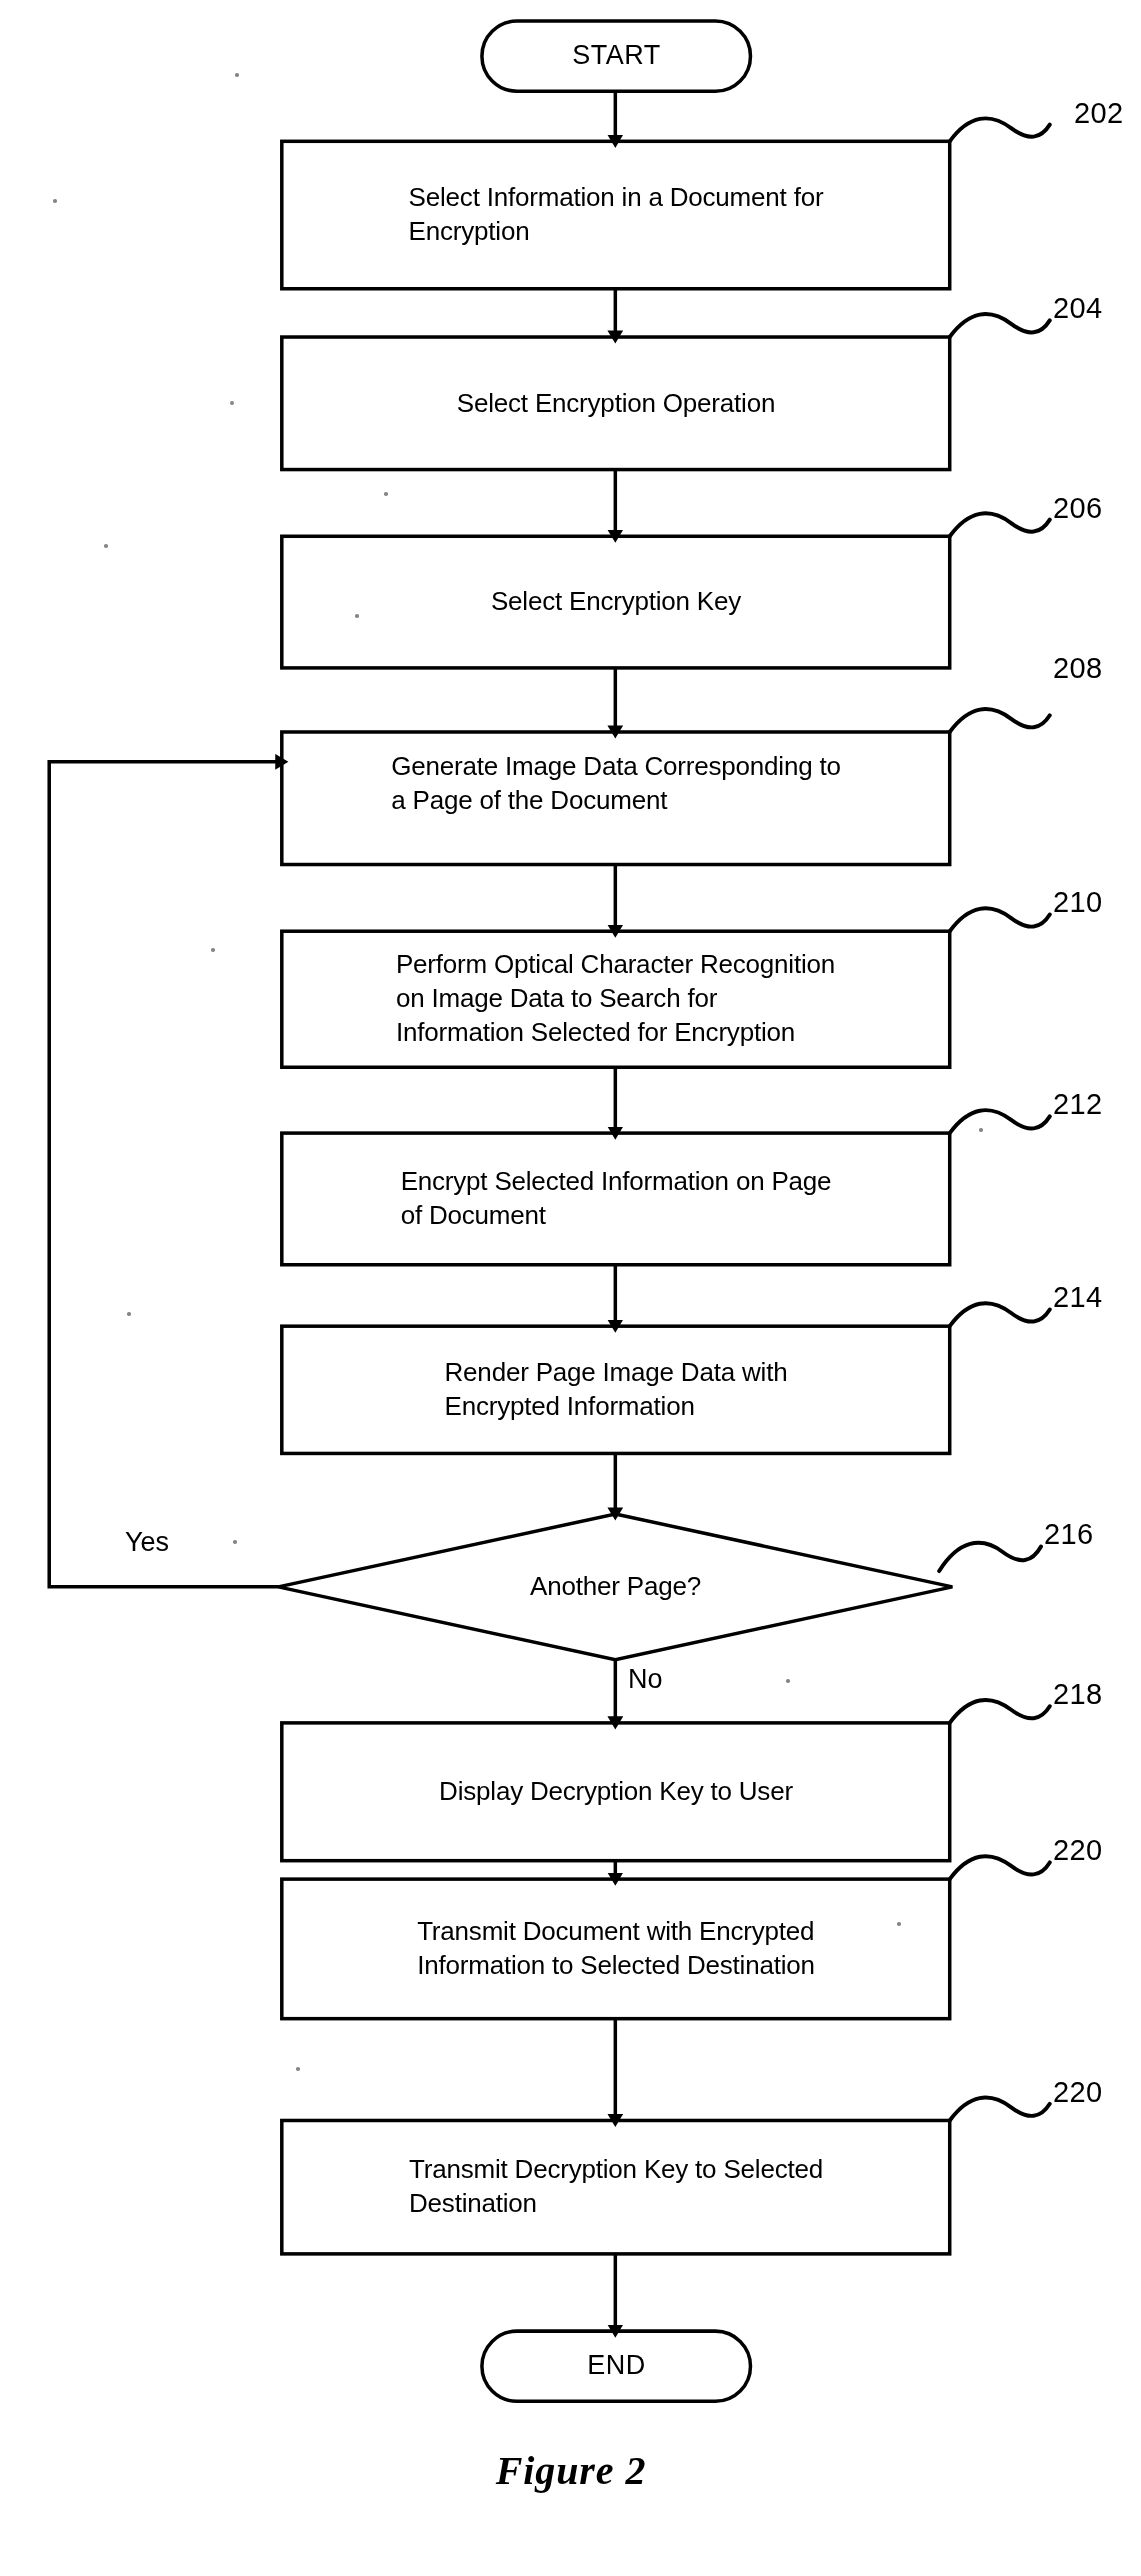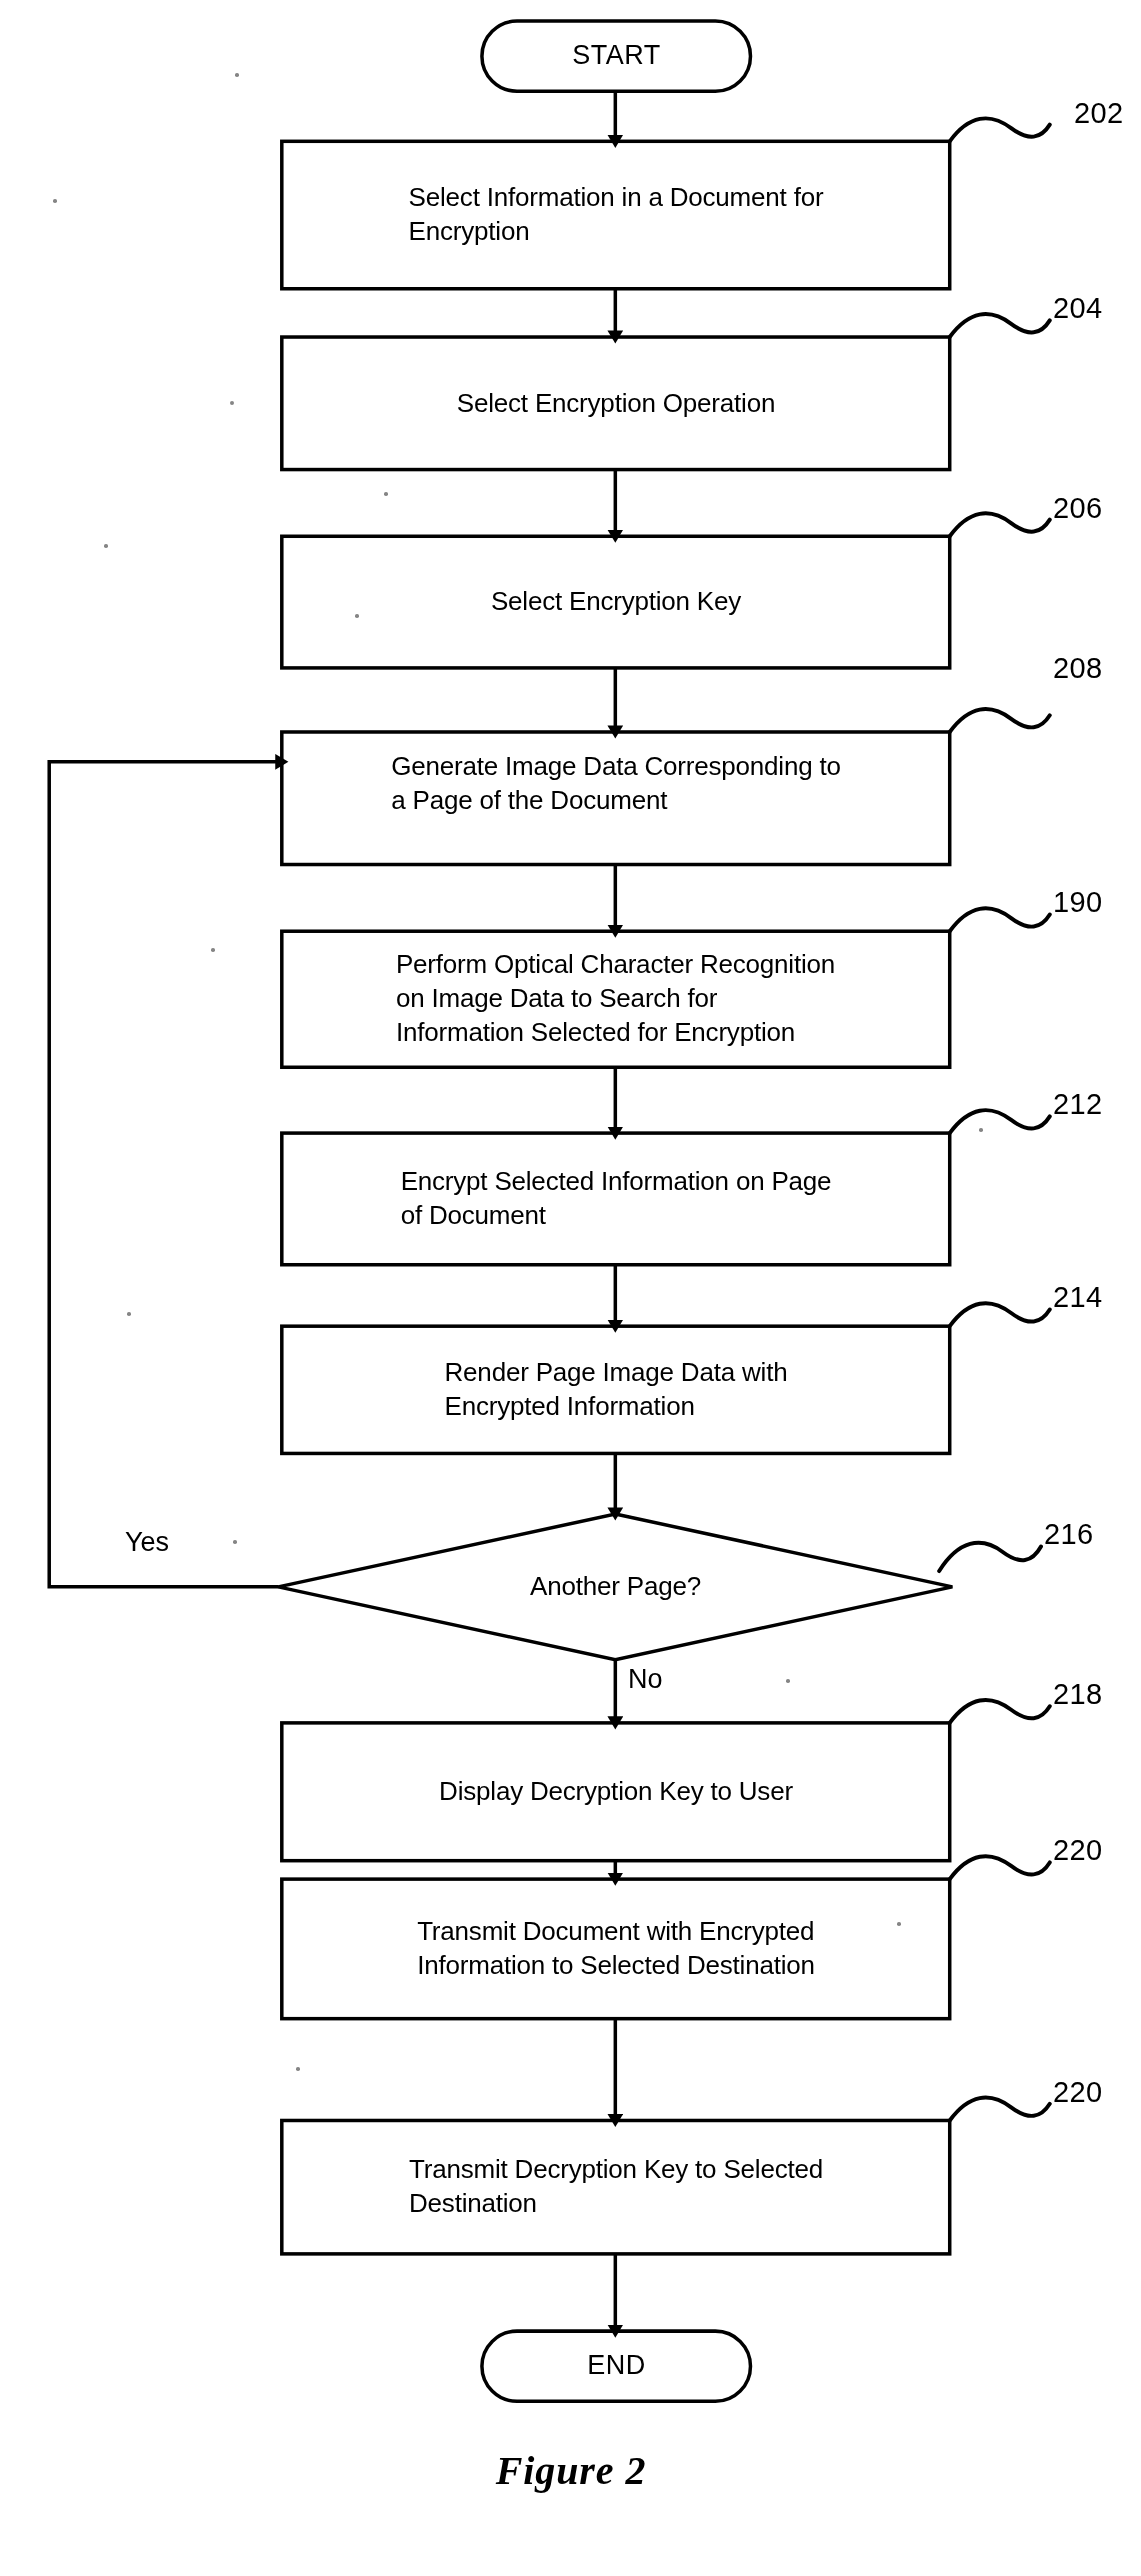--- a/index.html
+++ b/index.html
@@ -184,21 +184,21 @@
 
   <div class="node-text" style="left:291px; top:1879px; width:650px; height:140px;">Transmit Document with Encrypted
 Information to Selected Destination</div>
 
   <div class="node-text terminal-text" style="left:482px; top:2331px; width:269px; height:70px;">END</div>
 
   <div class="ref-num" style="left:1053px; top:97px;margin-left:21px;">202</div>
   <div class="ref-num" style="left:1053px; top:292px;">204</div>
   <div class="ref-num" style="left:1053px; top:492px;">206</div>
   <div class="ref-num" style="left:1053px; top:652px;">208</div>
-  <div class="ref-num" style="left:1053px; top:886px;">190</div>
+  <div class="ref-num" style="left:1053px; top:886px;">210</div>
   <div class="ref-num" style="left:1053px; top:1088px;">212</div>
   <div class="ref-num" style="left:1053px; top:1281px;">214</div>
   <div class="ref-num" style="left:1044px; top:1518px;">216</div>
   <div class="ref-num" style="left:1053px; top:1678px;">218</div>
   <div class="ref-num" style="left:1053px; top:1834px;">220</div>
   <div class="ref-num" style="left:1053px; top:2076px;">220</div>
 
   <div class="edge-label" style="left:125px; top:1527px;">Yes</div>
   <div class="edge-label" style="left:628px; top:1664px;">No</div>
 

